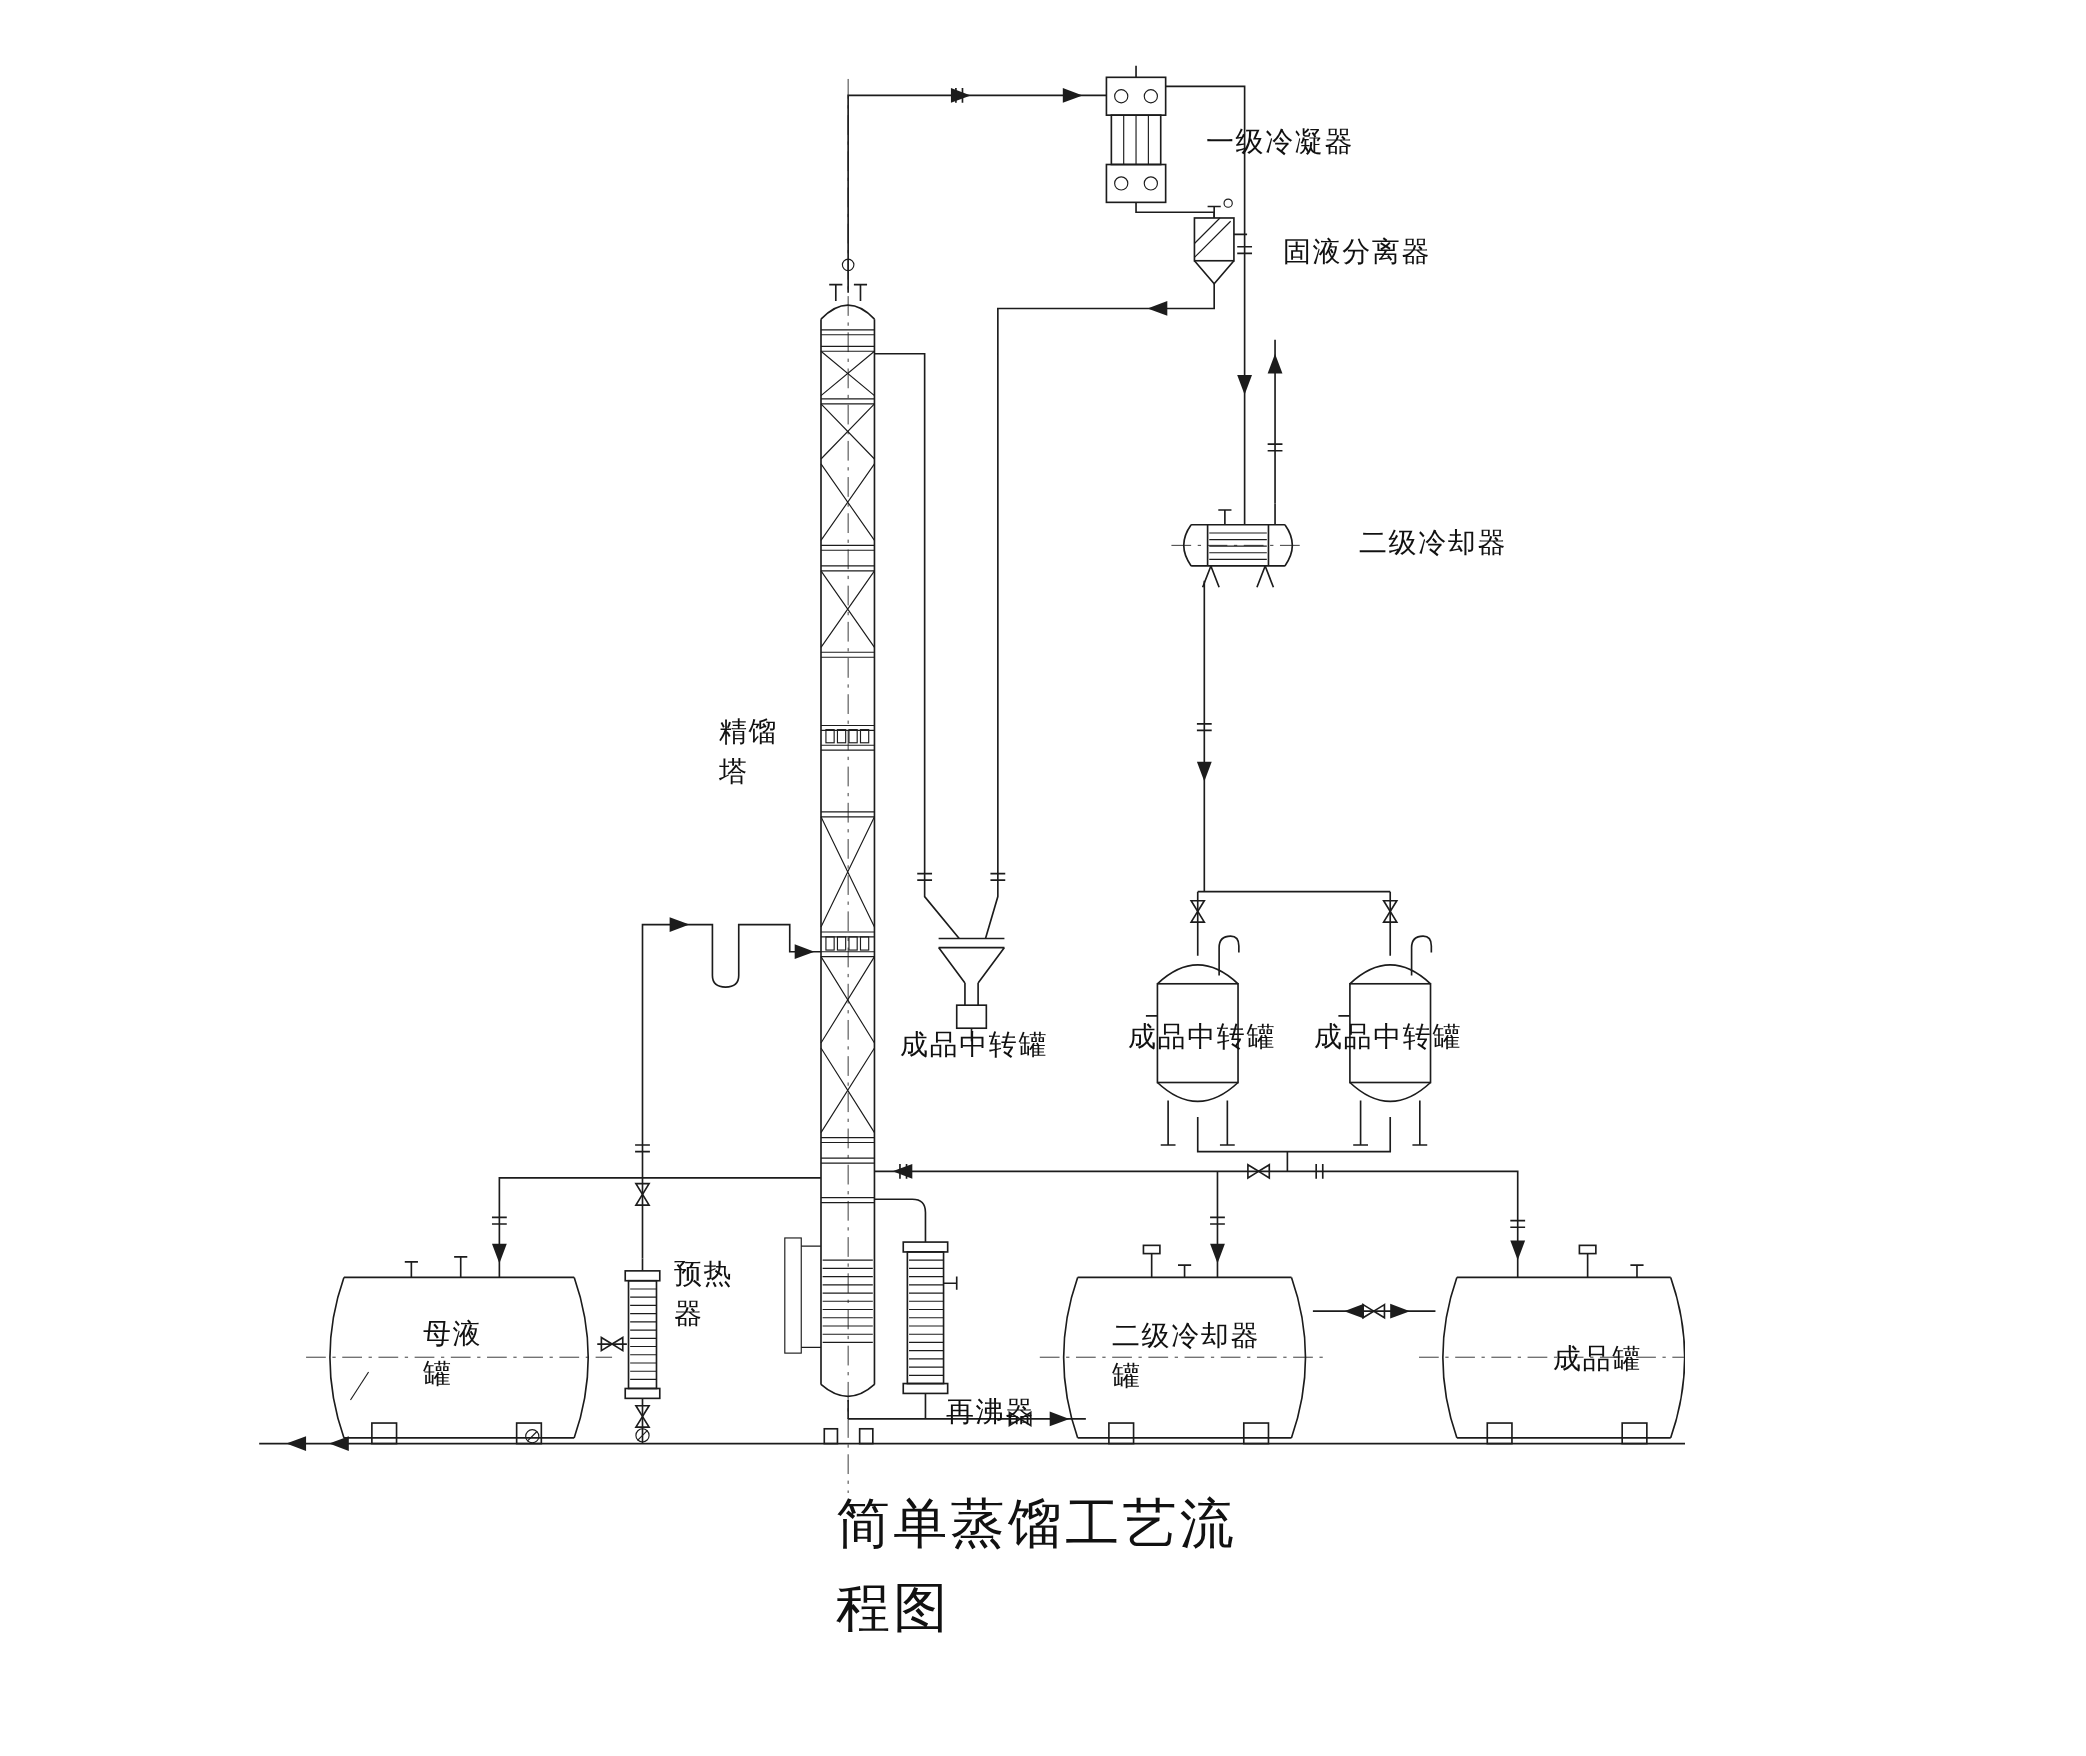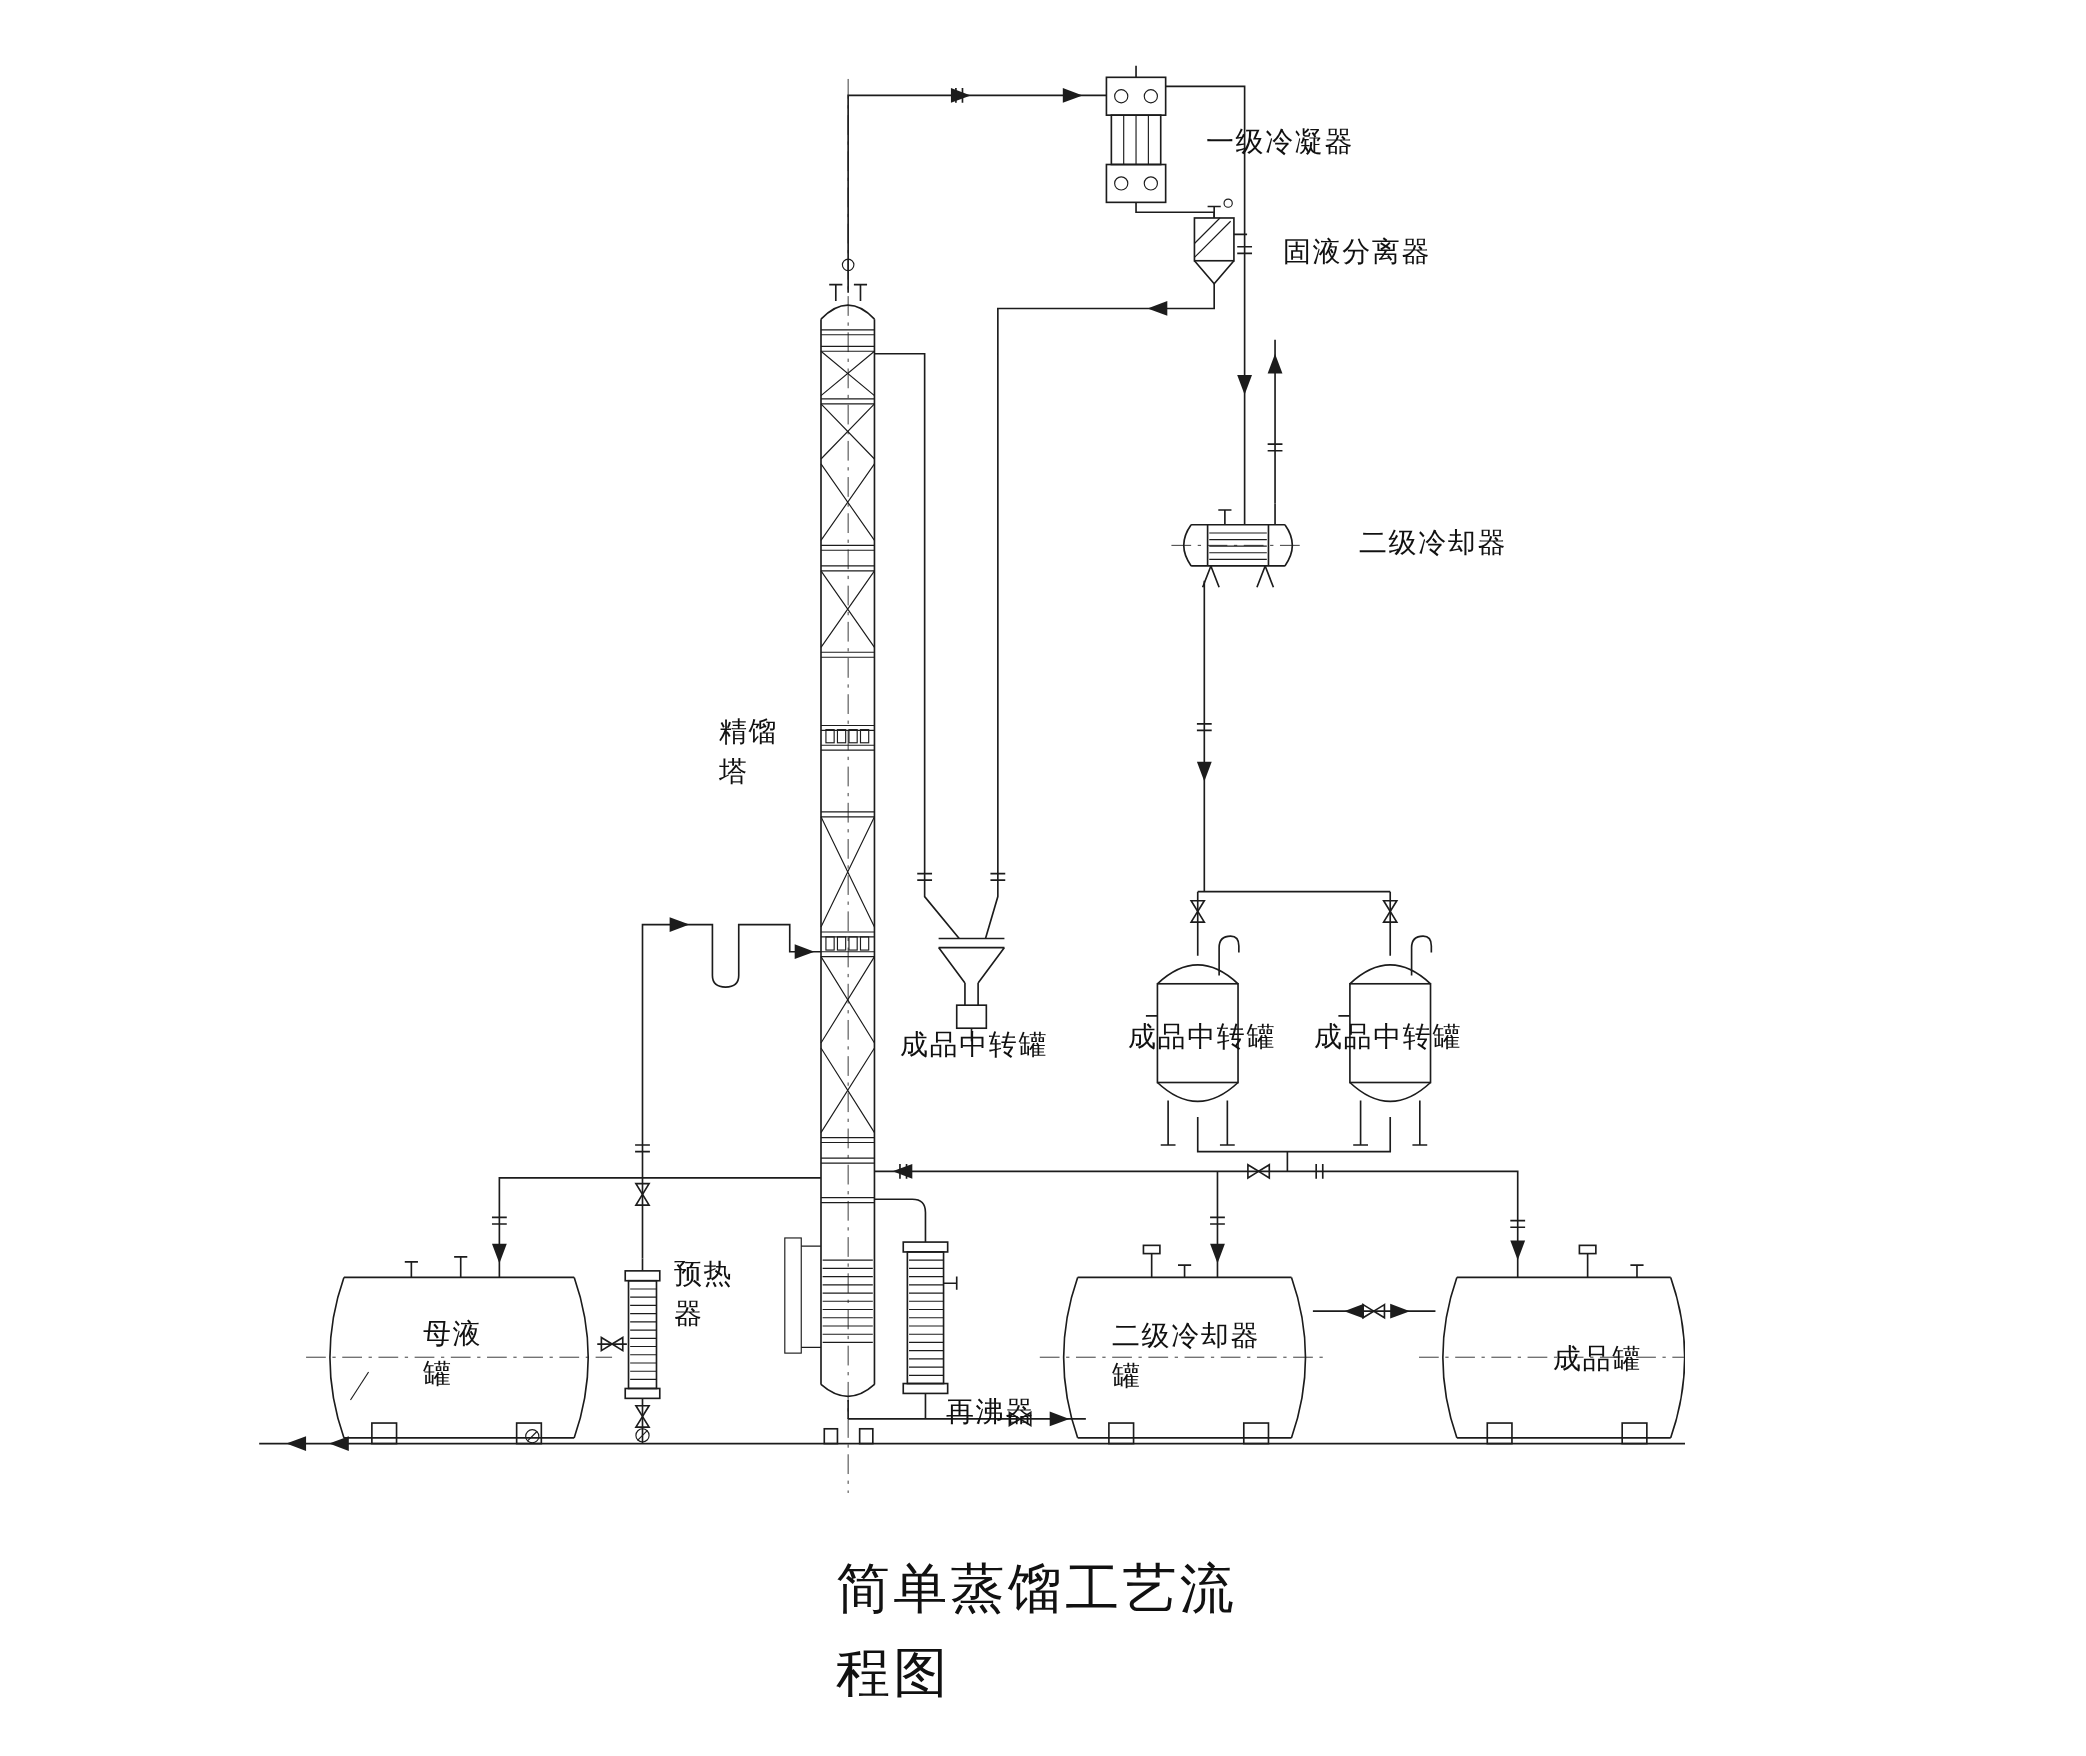--- a/index.html
+++ b/index.html
@@ -221,17 +221,17 @@
 <div class="lbl" style="left:1314px;top:1017px">成品中转罐</div>
 <div class="lbl" style="left:423px;top:1314px">母液
 罐</div>
 <div class="lbl" style="left:674px;top:1254px">预热
 器</div>
 <div class="lbl" style="left:946px;top:1392px">再沸器</div>
 <div class="lbl" style="left:1112px;top:1316px">二级冷却器
 罐</div>
 <div class="lbl" style="left:1553px;top:1339px">成品罐</div>
 
-<div class="title" style="left:836px;top:1548px">简单蒸馏工艺流
+<div class="title" style="left:836px;top:1483px">简单蒸馏工艺流
 程图</div>
 
 </div>
 
 
 </body></html>

